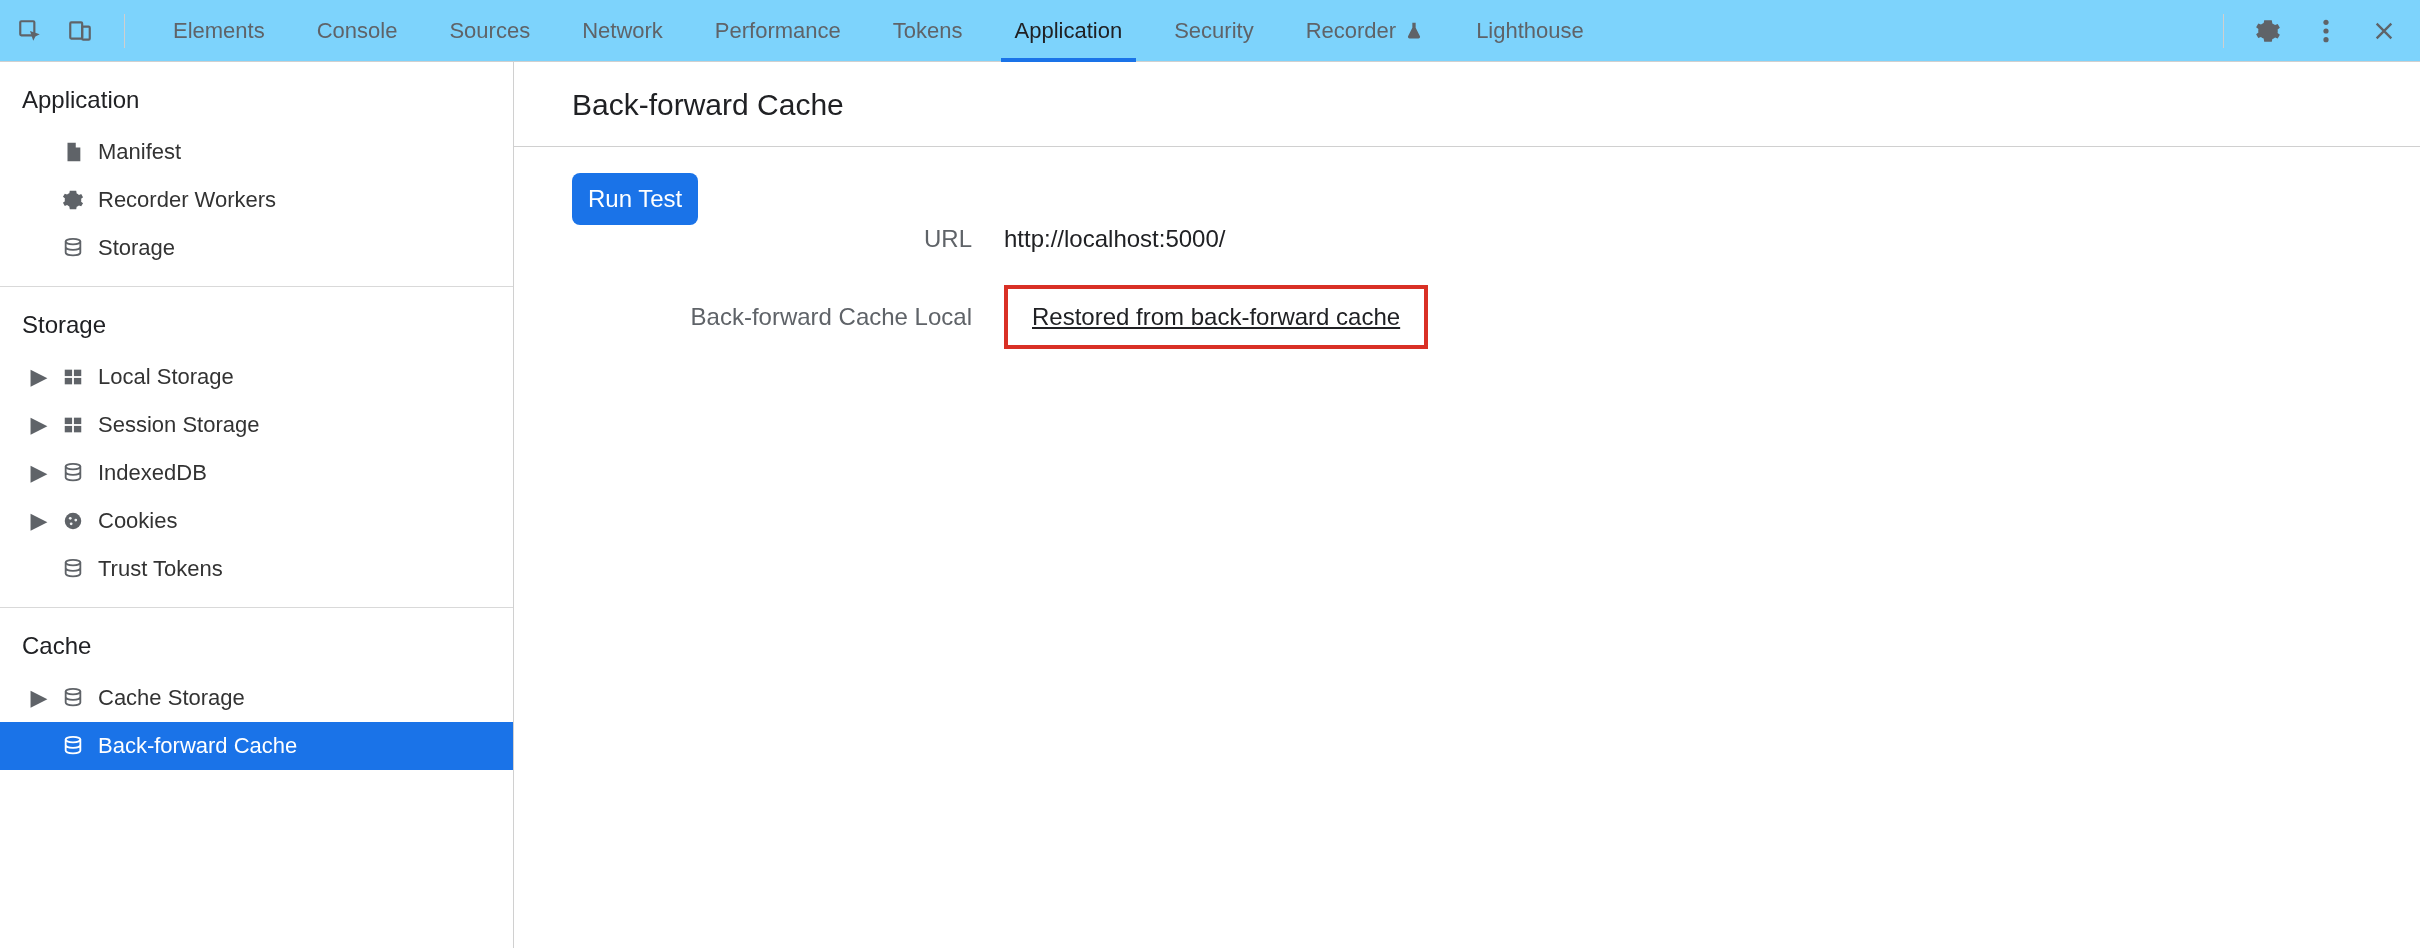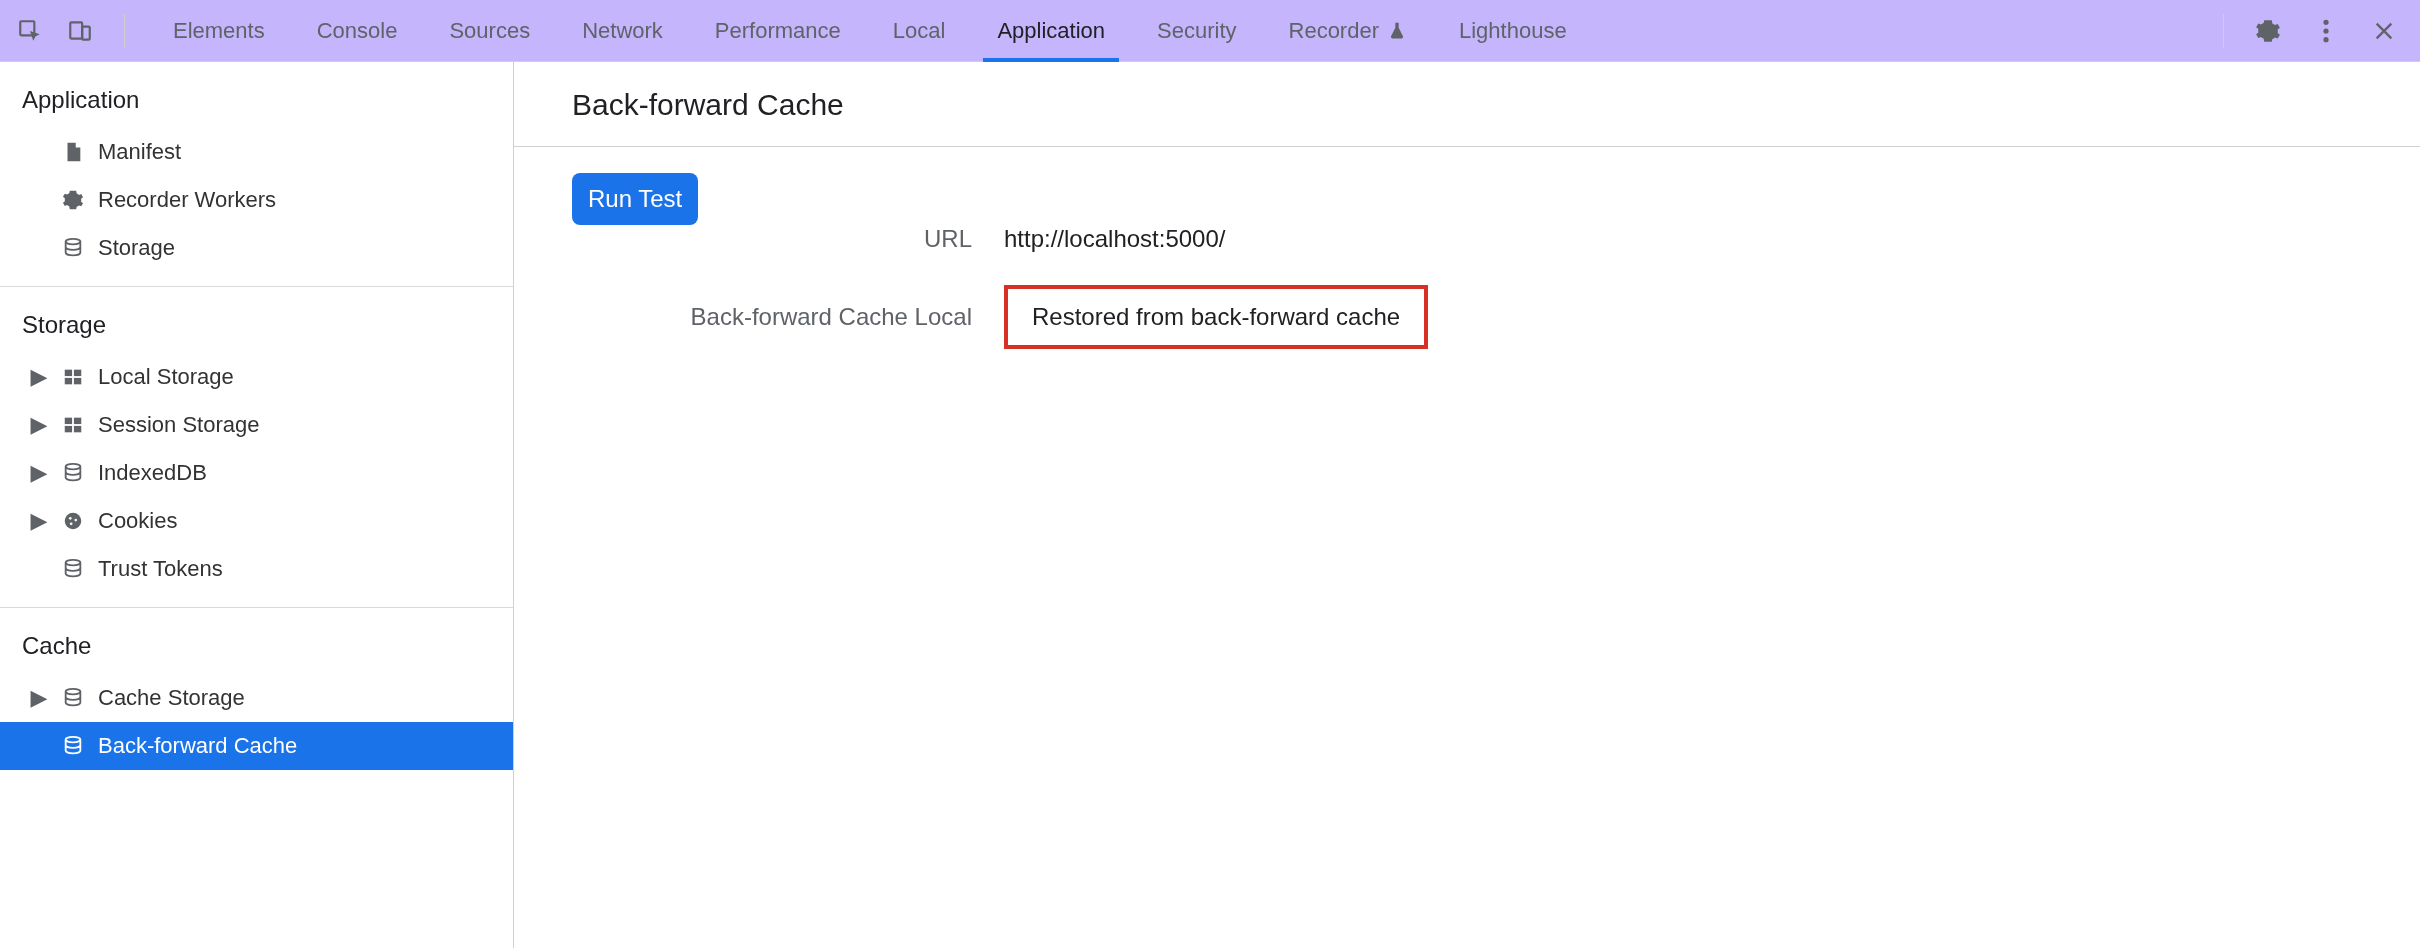--- a/index.html
+++ b/index.html
@@ -9,21 +9,21 @@
     font-family: "Helvetica Neue", Arial, sans-serif;
     font-size: 22px;
     color: #333;
     background: #fff;
     overflow: hidden;
   }
 
   
   .toolbar {
     height: 62px;
-    background: #c4b5fd;
+    background: #7dd3fc;
     border-bottom: 1px solid #d0d0d0;
     display: flex;
     align-items: center;
     padding: 0 14px 0 14px;
   }
   .toolbar-left {
     display: flex;
     align-items: center;
     gap: 18px;
   }
@@ -165,20 +165,21 @@
     font-size: 24px;
   }
   .kv-value {
     font-size: 24px;
     color: #202124;
     justify-self: start;
   }
   .highlight-box {
     border: 4px solid #d93025;
     padding: 14px 24px;
+    text-decoration: underline;
   }
 
   svg { display: block; }
 </style>
 </head>
 <body>
 
 <div class="toolbar">
   <div class="toolbar-left">
     <span class="toolbar-icon">
@@ -206,21 +207,21 @@
     <div class="tab">
       <span>Sources</span>
     </div>
     <div class="tab">
       <span>Network</span>
     </div>
     <div class="tab">
       <span>Performance</span>
     </div>
     <div class="tab">
-      <span>Local</span>
+      <span>Tokens</span>
     </div>
     <div class="tab active">
       <span>Application</span>
     </div>
     <div class="tab">
       <span>Security</span>
     </div>
     <div class="tab">
       <span>Recorder</span>
       <span>

